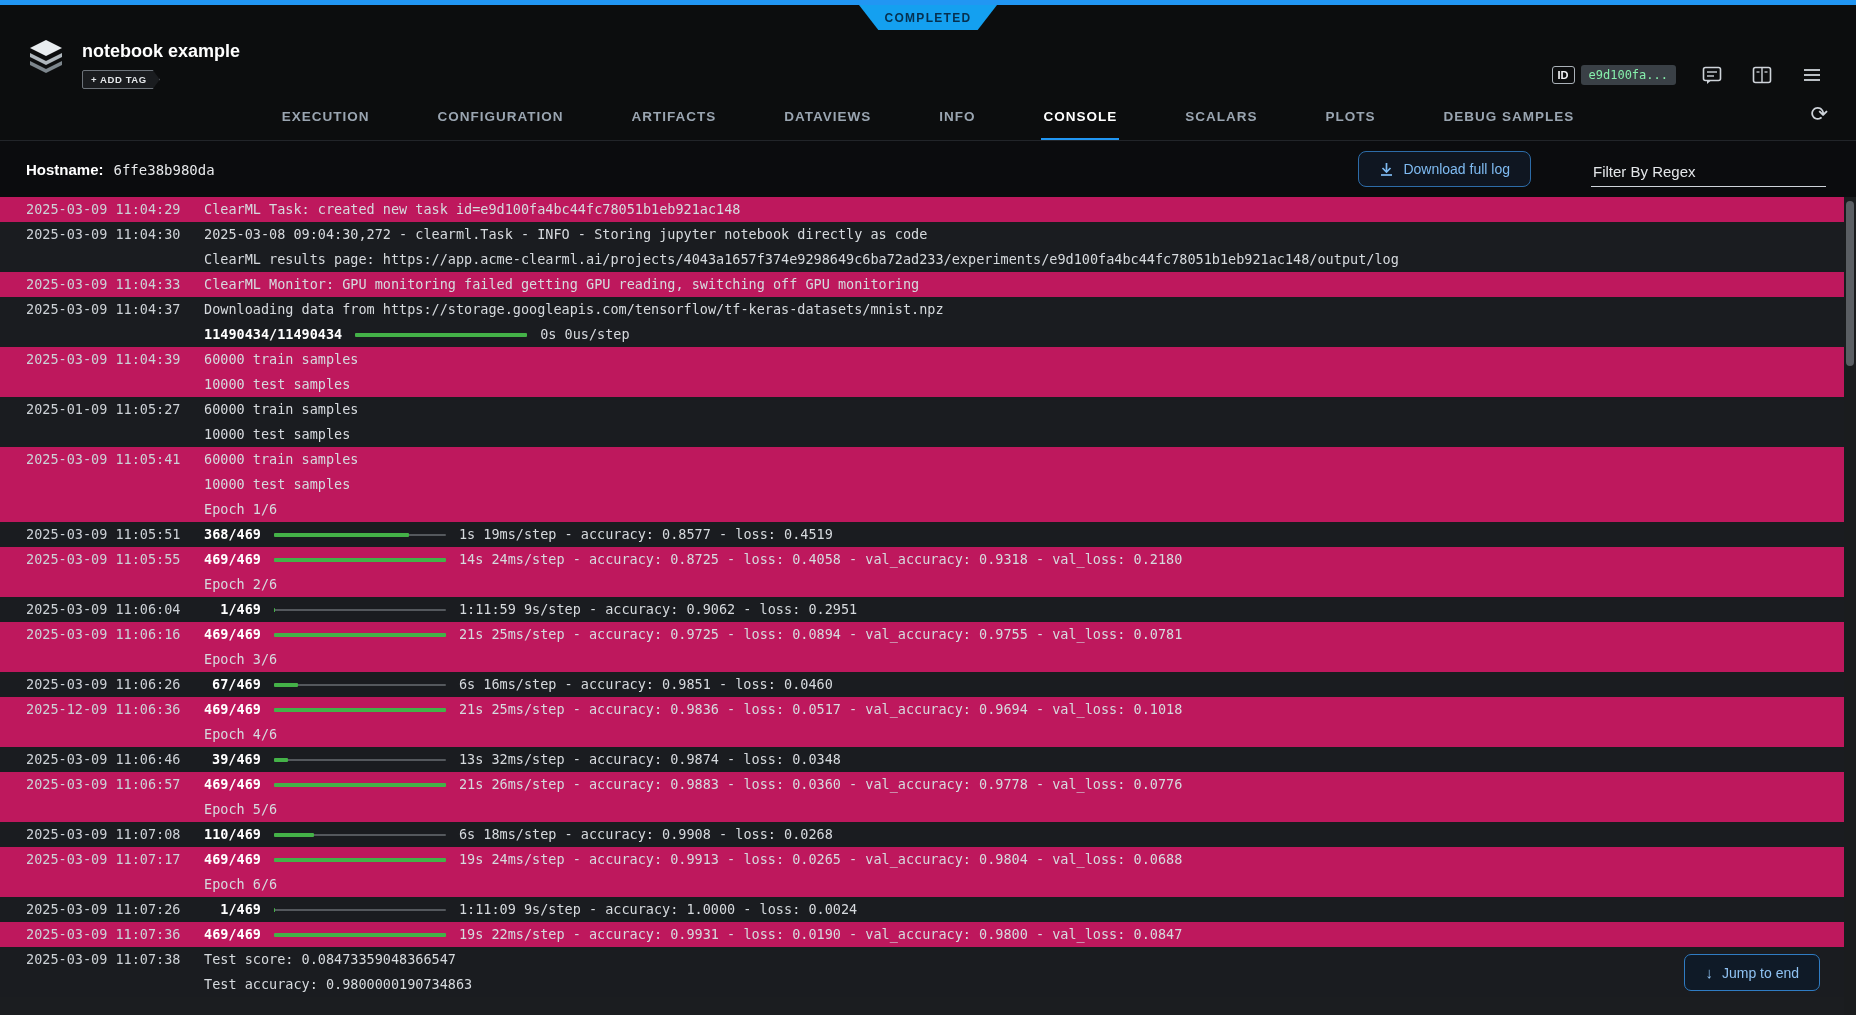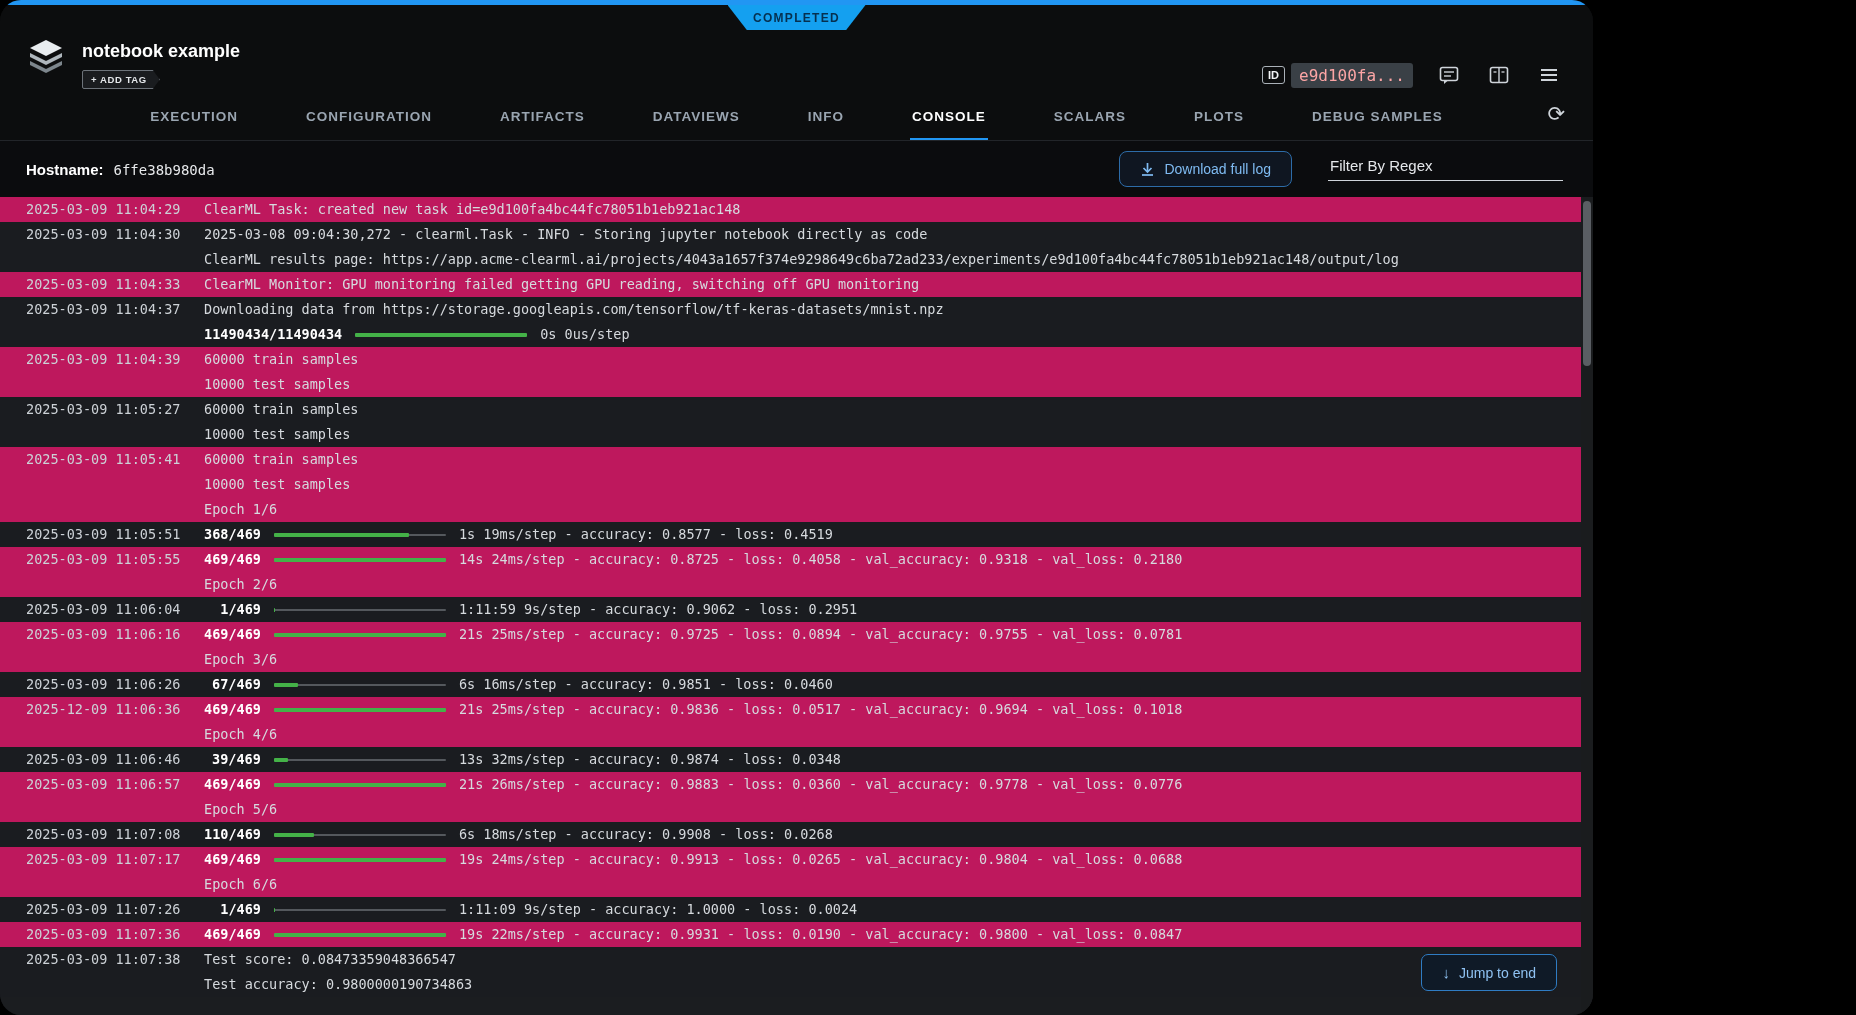--- a/index.html
+++ b/index.html
@@ -1,54 +1,54 @@
 <!DOCTYPE html>
 <html><head>
 <meta charset="utf-8">
 <style>
   * { margin:0; padding:0; box-sizing:border-box; }
   html,body { background:#000; }
   body { font-family:"Liberation Sans", sans-serif; }
-  .app { position:relative; width:1593px; height:1015px; background:#0d0e10; overflow:hidden;border-radius:21px; }
+  .app { position:relative; width:1856px; height:1015px; background:#0d0e10; overflow:hidden; }
 
   .top-line { height:5px; background:#2196f3; }
 
   .status-ribbon { position:absolute; top:5px; left:50%; transform:translateX(-50%);
     width:138px; height:25px; background:#14a0f0; clip-path:polygon(0 0,100% 0,86% 100%,14% 100%);
     display:flex; align-items:center; justify-content:center;
     color:#06304f; font-size:12px; font-weight:bold; letter-spacing:1.3px; }
 
   
   .header { display:flex; justify-content:space-between; align-items:flex-end; padding:16px 30px 8px 26px; height:92px; background:#0c0d0e; }
   .header-left { display:flex; gap:16px; align-items:flex-start; }
   .logo { width:40px; height:40px; display:flex; align-items:center; justify-content:center; }
   .title-block { display:flex; flex-direction:column; gap:8px; padding-top:4px; }
   .page-title { color:#ffffff; font-size:18px; font-weight:bold; }
   .add-tag { align-self:flex-start; background:#1a1c1f; border:1px solid #6d737a; color:#e4e7ea;
     font-size:9.5px; font-weight:bold; letter-spacing:0.6px; padding:3px 12px 3px 8px; border-radius:2px;
     clip-path:polygon(0 0, calc(100% - 7px) 0, 100% 50%, calc(100% - 7px) 100%, 0 100%); cursor:pointer; }
   .header-right { display:flex; align-items:center; gap:22px; padding-top:10px; }
   .id-chip { display:flex; align-items:center; gap:6px; cursor:pointer; }
   .id-badge { border:1px solid #aab1b8; color:#f2f4f6; font-size:11px; font-weight:bold; padding:2px 5px; border-radius:3px; }
-  .id-value { background:#3a4046; color:#fca5a5; font-family:"DejaVu Sans Mono", monospace; font-size:16px; padding:3px 8px; border-radius:3px; }
+  .id-value { background:#3a4046; color:#86efac; font-family:"DejaVu Sans Mono", monospace; font-size:12px; padding:3px 8px; border-radius:3px; }
   .icon-btn { background:none; border:none; cursor:pointer; display:flex; align-items:center; justify-content:center; width:28px; height:28px; }
 
   
   .tabs { position:relative; display:flex; align-items:flex-end; height:44px; background:#0c0d0e; border-bottom:1px solid #222529; }
   .tab-list { display:flex; gap:64px; margin:0 auto; }
   .tab { color:#9aa5b1; font-size:13.5px; letter-spacing:1px; font-weight:bold; padding:0 2px 14px 2px; cursor:pointer; border-bottom:2px solid transparent; }
   .tab.active { color:#ffffff; border-bottom:2px solid #2196f3; }
   .refresh-btn { position:absolute; right:28px; top:6px; background:none; border:none; color:#cfd4da; font-size:21px; cursor:pointer; line-height:1; }
 
   
   .toolbar { display:flex; justify-content:space-between; align-items:center; padding:0 30px 0 26px; height:56px; background:#0b0c0e; }
   .hostname { display:flex; align-items:baseline; gap:10px; }
   .hostname-label { color:#ffffff; font-size:15px; font-weight:bold; }
   .hostname-value { color:#e7e9eb; font-family:"DejaVu Sans Mono", monospace; font-size:14px; }
-  .toolbar-right { display:flex; align-items:flex-start; gap:36px;padding-left:16px; }
+  .toolbar-right { display:flex; align-items:flex-end; gap:60px;padding-left:16px; }
   .download-btn { display:flex; align-items:center; gap:9px; padding:9px 20px; border:1px solid #2d6ca8; border-radius:8px;
     background:rgba(23,44,70,0.35); color:#7fbbf2; font-size:14px; cursor:pointer; }
   .filter-input { background:transparent; border:none; border-bottom:1px solid #cfd4da; color:#eceef1; font-size:15px;
     width:235px; padding:6px 2px; outline:none; }
   .filter-input::placeholder { color:#e4e7ea; opacity:1; }
 
   
   .console { position:relative; height:822px; background:#1b1d20; overflow:hidden; }
   .log-row { display:flex; height:25px; line-height:25px; font-family:"DejaVu Sans Mono", monospace; font-size:13.5px; color:#d6dade; white-space:nowrap; }
   .log-row.even { background:#be185d; }
@@ -185,21 +185,21 @@
         </div>
         <div class="log-row even">
           <div class="log-ts">2025-03-09 11:04:39</div>
           <div class="log-msg"><span class="msg-text">60000 train samples</span></div>
         </div>
         <div class="log-row even">
           <div class="log-ts"></div>
           <div class="log-msg"><span class="msg-text">10000 test samples</span></div>
         </div>
         <div class="log-row odd">
-          <div class="log-ts">2025-03-09 11:05:27</div>
+          <div class="log-ts">2025-01-09 11:05:27</div>
           <div class="log-msg"><span class="msg-text">60000 train samples</span></div>
         </div>
         <div class="log-row odd">
           <div class="log-ts"></div>
           <div class="log-msg"><span class="msg-text">10000 test samples</span></div>
         </div>
         <div class="log-row even">
           <div class="log-ts">2025-03-09 11:05:41</div>
           <div class="log-msg"><span class="msg-text">60000 train samples</span></div>
         </div>

